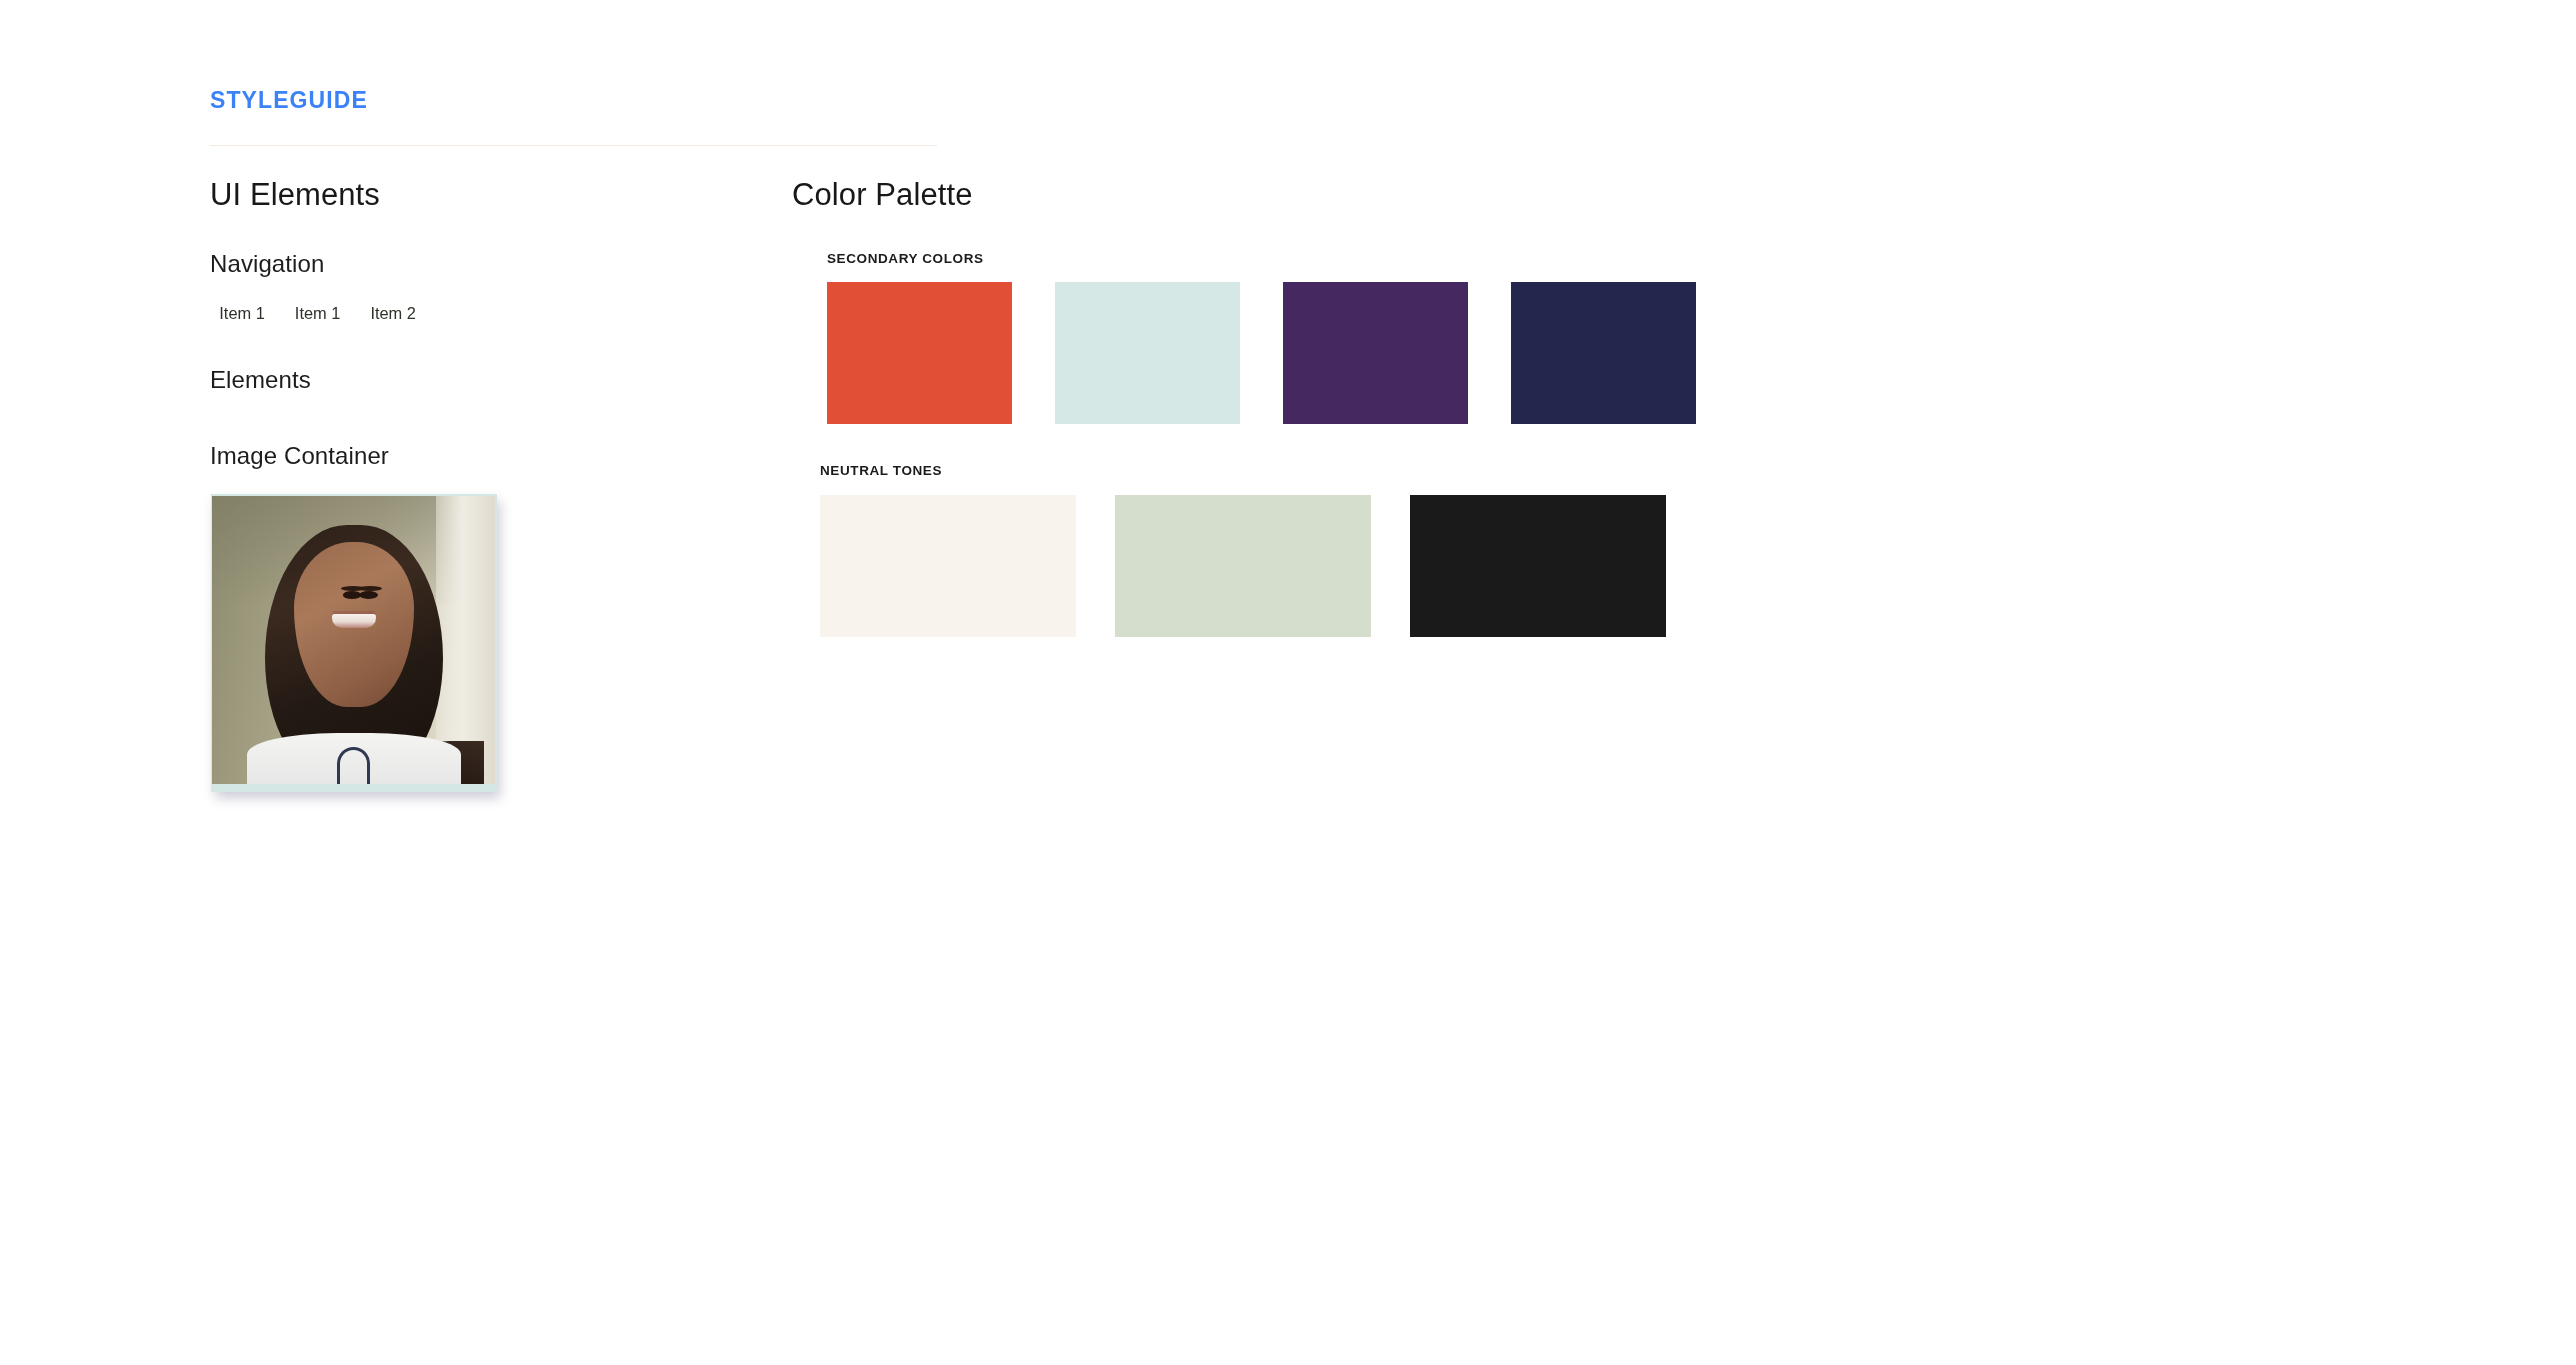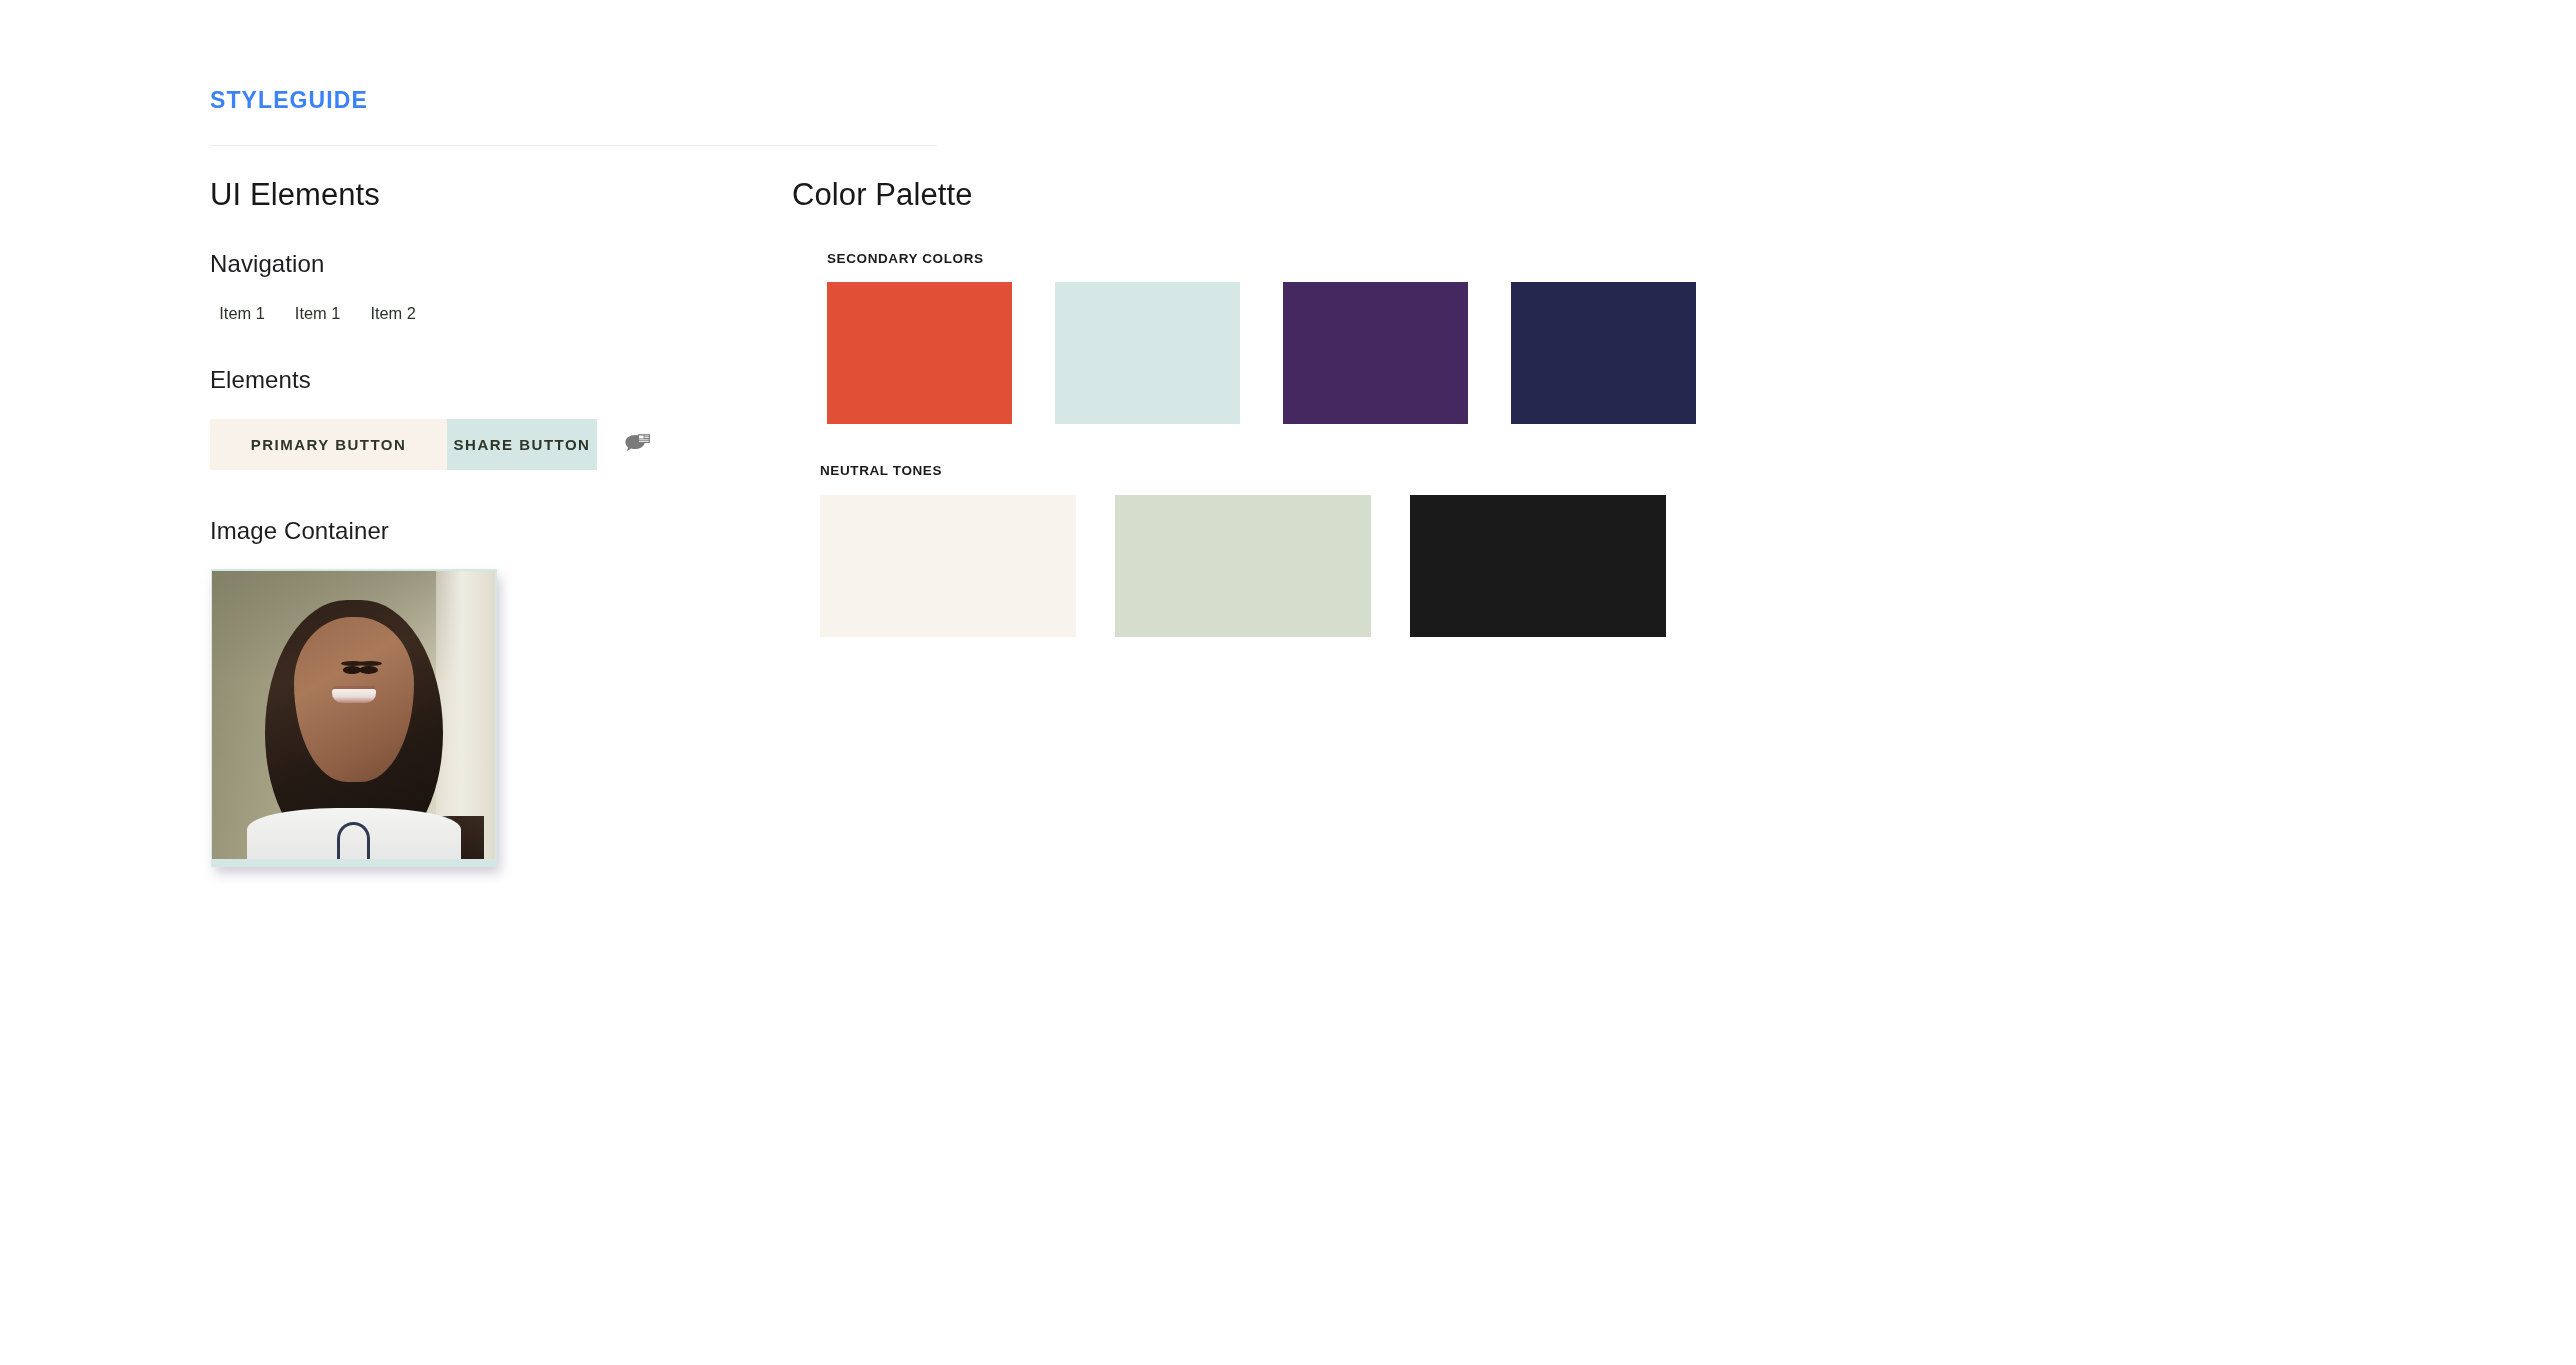--- a/index.html
+++ b/index.html
@@ -316,37 +316,20 @@
       <div class="nav-list">
         <span class="nav-item">Item 1</span>
         <span class="nav-item">Item 1</span>
         <span class="nav-item">Item 2</span>
       </div>
     </div>
 
     <div class="buttons-block">
       <div class="subsection-title">Elements</div>
 
-      <div class="button-row">
-        <button class="btn btn-primary">PRIMARY BUTTON</button>
-
-        <button class="btn btn-share">SHARE BUTTON</button>
-
-        <span class="icon-share-wrap">
-          <svg width="27" height="23" viewBox="0 0 38 32" aria-hidden="true">
-            <path d="M2 12.5 C2 6.8 8.2 2.6 15.6 2.6 C23 2.6 29.2 6.8 29.2 12.5 C29.2 18.2 23 22.4 15.6 22.4 C13.6 22.4 11.7 22.1 10 21.6 L4.2 25.6 L5.6 20.1 C3.3 18.1 2 15.4 2 12.5 Z" fill="#7A7A7A"></path>
-            <rect x="19.5" y="1.5" width="17" height="12.4" fill="#7A7A7A"></rect>
-            <rect x="21.2" y="3.3" width="6.4" height="4.2" fill="#ffffff"></rect>
-            <rect x="28.8" y="3.3" width="6.1" height="1.2" fill="#ffffff"></rect>
-            <rect x="28.8" y="5.5" width="6.1" height="1.2" fill="#ffffff"></rect>
-            <rect x="21.2" y="8.8" width="13.7" height="1.2" fill="#ffffff"></rect>
-            <rect x="21.2" y="11.0" width="13.7" height="1.2" fill="#ffffff"></rect>
-          </svg>
-        </span>
-      </div>
     </div>
 
     <div class="image-block">
       <div class="subsection-title">Image Container</div>
 
       <div class="image-frame">
         <div class="photo">
           <div class="photo-bg"></div>
           <div class="photo-door"></div>
           <div class="photo-hair"></div>

